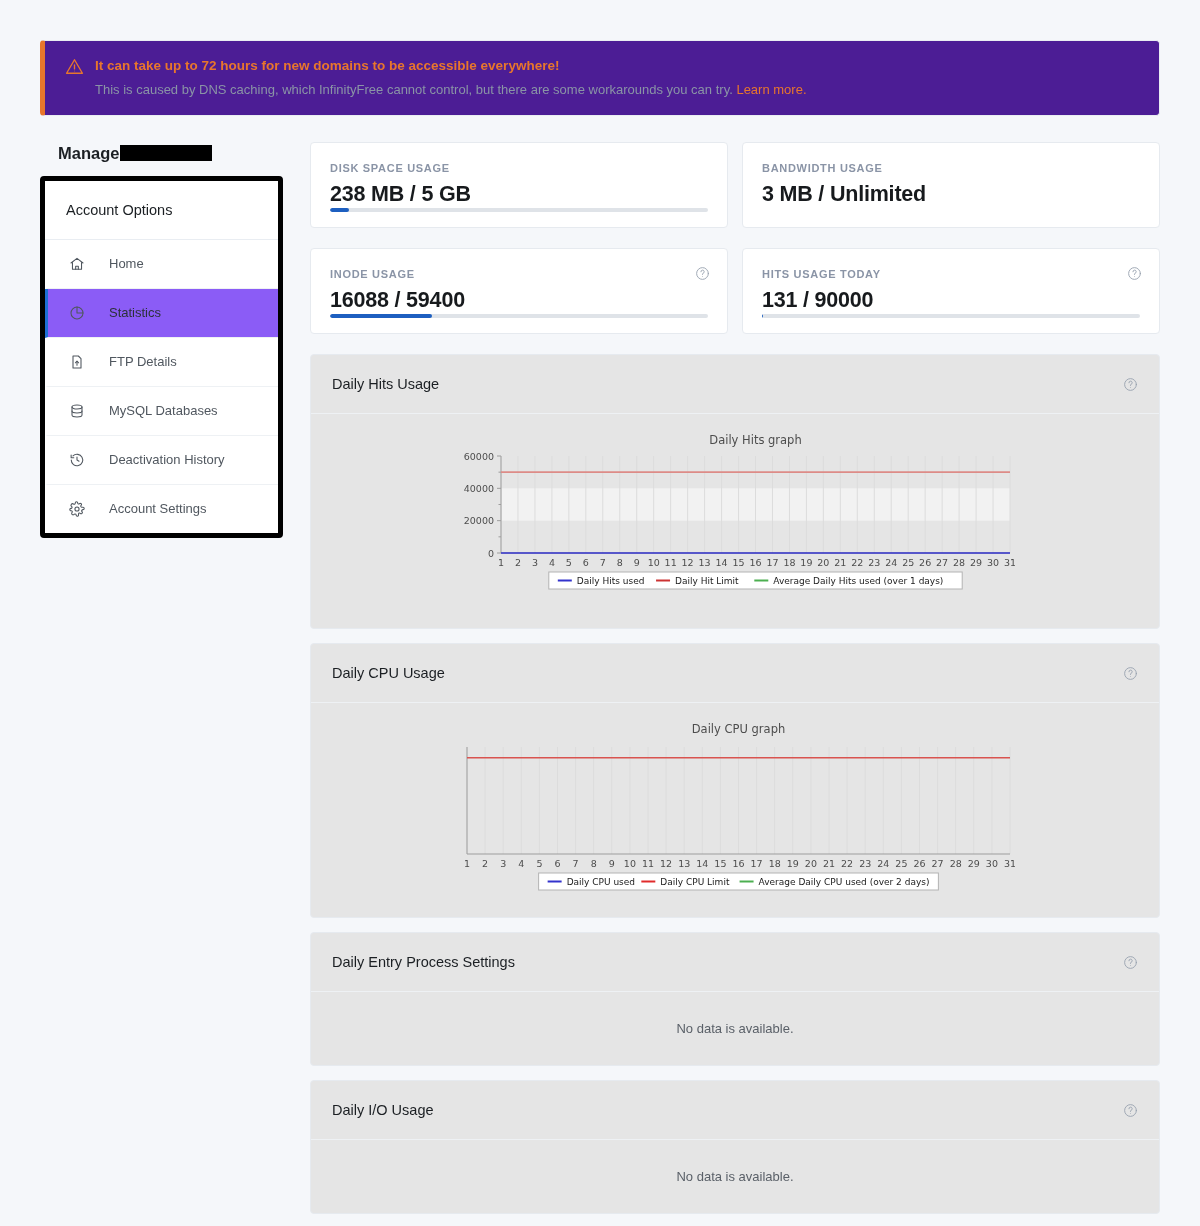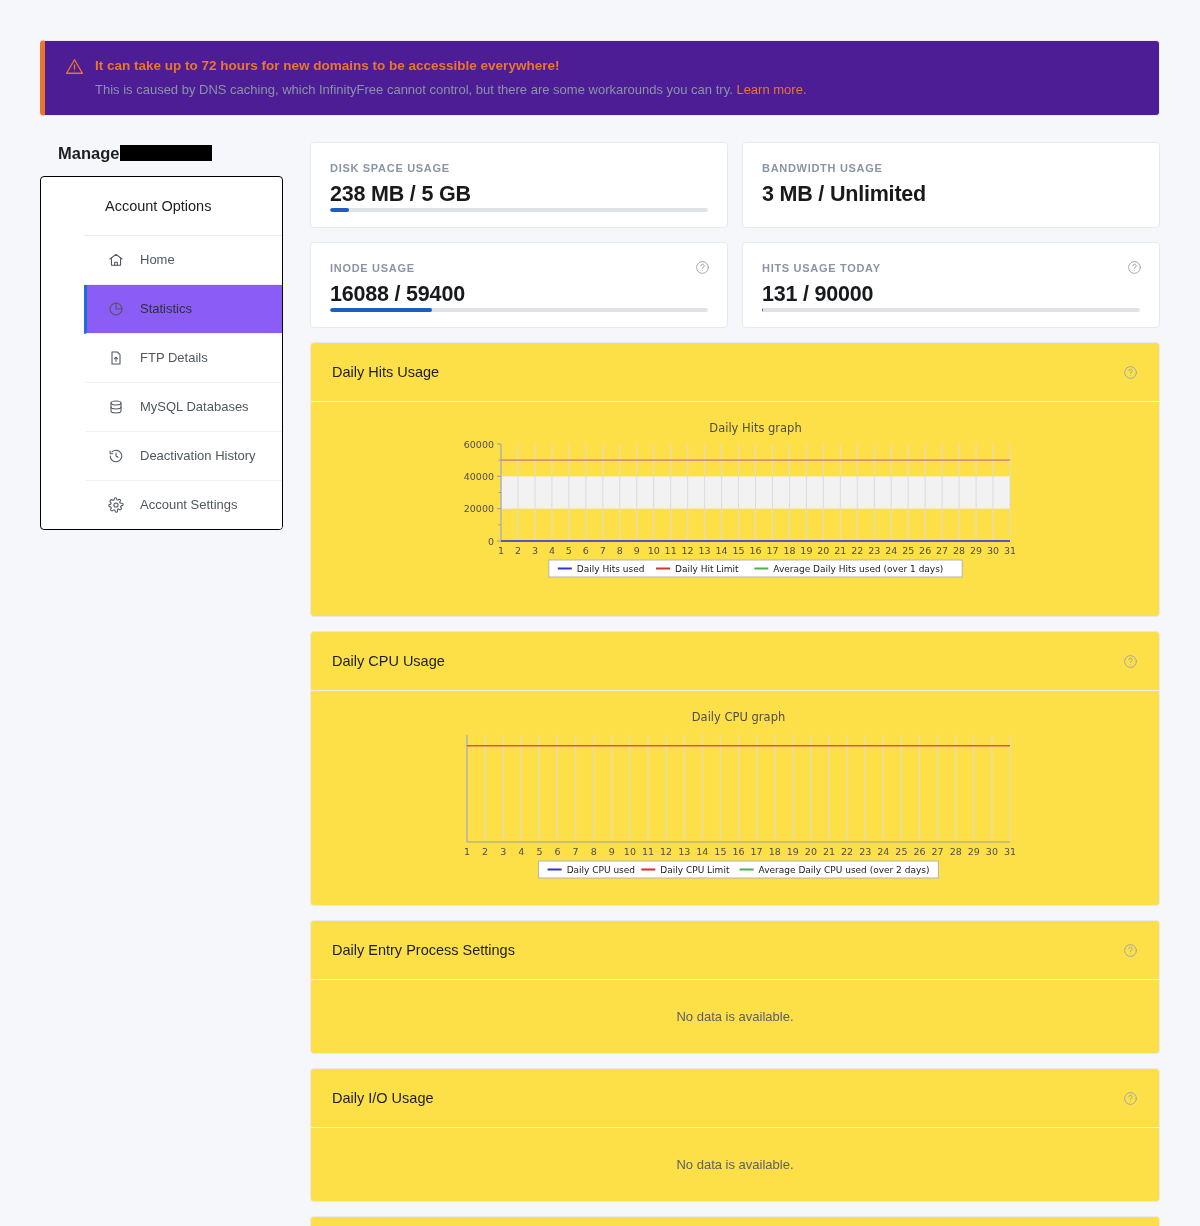--- a/index.html
+++ b/index.html
@@ -70,61 +70,60 @@
     vertical-align: middle;
     margin-left: 1px;
     font-size: 0;
     color: transparent;
     overflow: hidden;
   }
 
   
   .sidebar {
     background: #ffffff;
-    border: 1px solid #000000;
+    border: 5px solid #000000;
     border-radius: 4px;
     overflow: hidden;
-    padding-left: 43px;
   }
   .sidebar-head {
     font-size: 14.5px;
     color: #1b1f23;
     padding: 19px 21px;
     border-bottom: 1px solid #e9edf2;
     line-height: 20px;
   }
   .sb-item {
     display: flex;
     align-items: center;
-    gap: 16px;
+    gap: 24px;
     padding: 15px 21px;
     font-size: 13px;
     color: #50575f;
     border-bottom: 1px solid #eef1f4;
     border-left: 3px solid transparent;
     line-height: 18px;
     cursor: pointer;
     background: #ffffff;
   }
   .sb-item:last-child { border-bottom: none; }
   .sb-item.active {
     background: #8b5cf6;
     border-left-color: #1d6fd4;
     color: #2b3138;
   }
   .sb-icon { width: 16px; height: 16px; flex: 0 0 16px; color: #50575f; display: block; }
 
   
   .card {
-    background: #fde047;
+    background: #e5e5e5;
     border: 1px solid #e6eaef;
     border-radius: 4px;
     margin-bottom: 14px;
   }
-  .stat-row { display: flex; gap: 14px; margin-bottom: 14px; }
+  .stat-row { display: flex; gap: 14px; margin-bottom: 20px; }
   .stat-card {
     flex: 1 1 0;
     background: #ffffff;
     border: 1px solid #e6eaef;
     border-radius: 4px;
     padding: 18px 19px 16px 19px;
     min-height: 86px;
     position: relative;
   }
   .stat-label {

